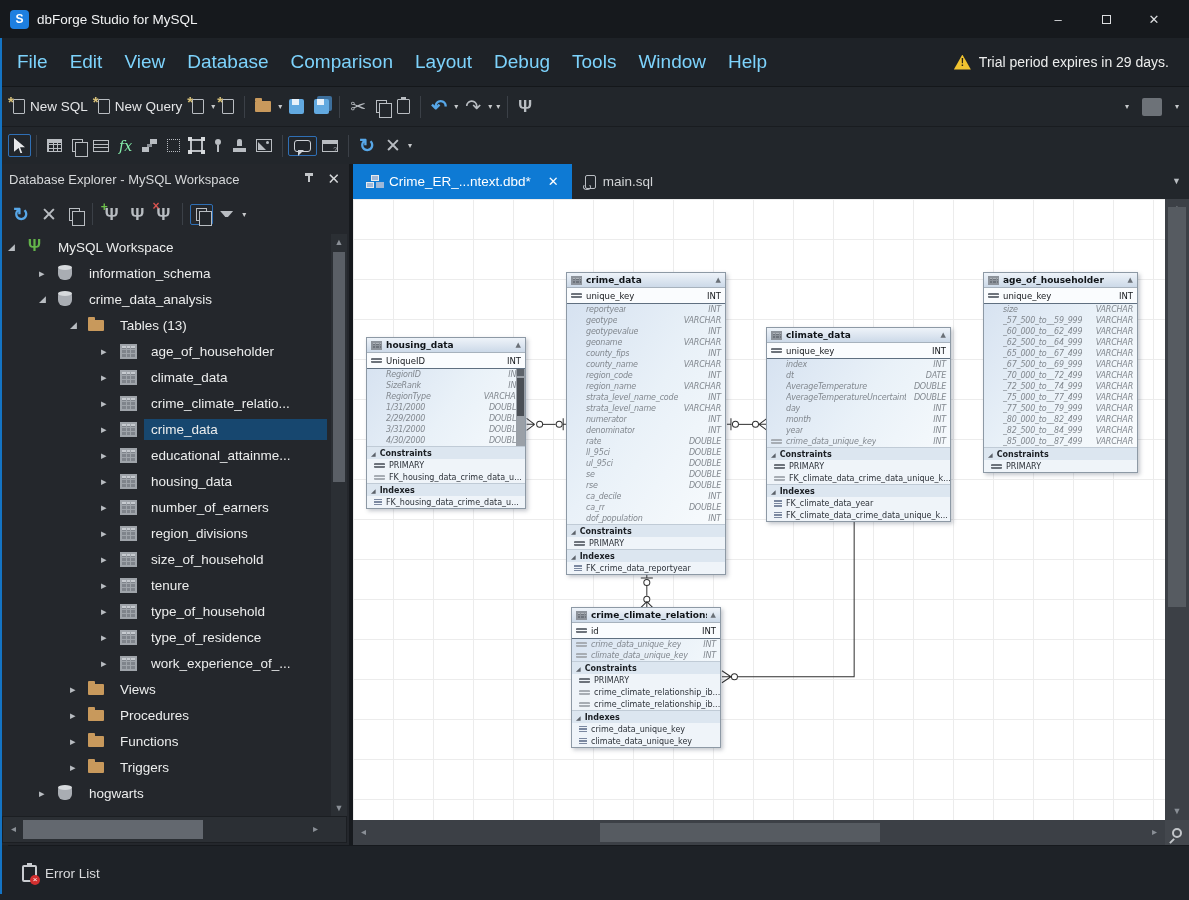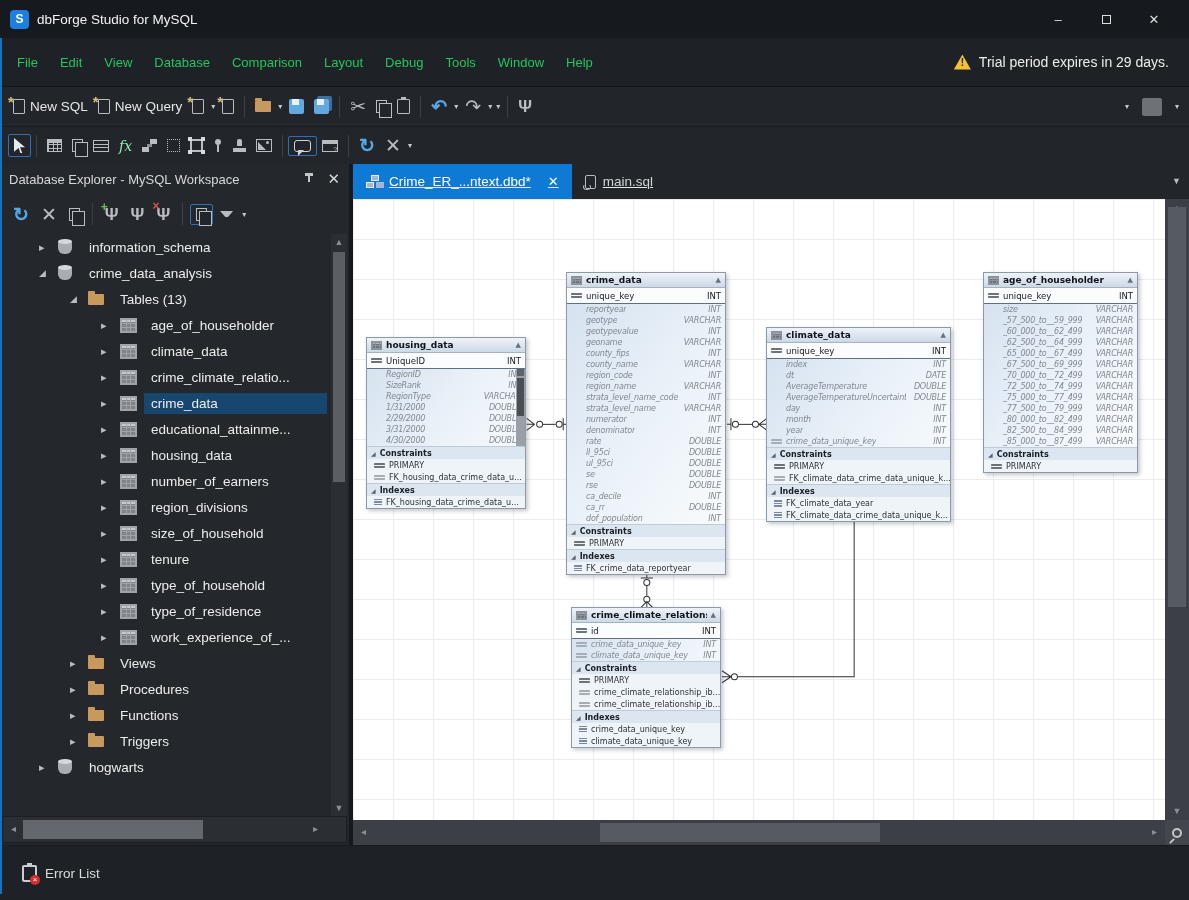--- a/index.html
+++ b/index.html
@@ -10,21 +10,21 @@
   
   .titlebar { height:38px; display:flex; align-items:center; padding:0 10px; background:#16191d; }
   .logo { width:19px; height:19px; background:#1d7fe0; border-radius:4px; color:#fff; font-weight:bold; font-size:12px; display:flex; align-items:center; justify-content:center; margin-right:8px; }
   .win-title { font-size:13.5px; color:#f2f3f4; }
   .win-controls { margin-left:auto; display:flex; gap:14px; align-items:center; padding-right:8px; }
   .wbtn { width:34px; height:24px; display:flex; align-items:center; justify-content:center; color:#dcdee0; font-size:13px; }
   .wbtn .box { width:9px; height:9px; border:1.5px solid #dcdee0; }
 
   
   .menubar { height:48px; display:flex; align-items:center; background:#1e2227; padding:0 6px; }
-  .menu-item { padding:4px 11px; font-size:13px; color:#22c55e; cursor:default; }
+  .menu-item { padding:4px 11px; font-size:19px; color:#7dd3fc; cursor:default; }
   .trial { margin-left:auto; display:flex; align-items:center; gap:8px; padding-right:14px; font-size:14px; color:#eceded; }
   .warn-tri { width:17px; height:15px; background:#f0c330; clip-path:polygon(50% 0,100% 100%,0 100%); position:relative; display:inline-block; }
   .warn-tri::after { content:"!"; position:absolute; left:0; right:0; top:2px; text-align:center; font-size:10px; font-weight:bold; color:#2a2416; }
 
   
   .toolbar { display:flex; align-items:center; background:#22262b; padding:0 8px; }
   .t1 { height:40px; border-top:1px solid #14171a; }
   .t2 { height:38px; border-top:1px solid #191c20; }
   .tbtn { display:flex; align-items:center; gap:5px; padding:3px 5px; border-radius:2px; position:relative; }
   .tbtn .lbl { font-size:13.5px; color:#e4e5e7; }
@@ -107,21 +107,21 @@
   .tr-label { padding:3px 7px; }
   .tree-row[data-selected="true"] .tr-label { background:#17476f; flex:1; margin-right:22px; }
   .tree-vscroll { position:absolute; right:2px; top:0; width:16px; bottom:0; background:#2b2f34; }
   .tree-vscroll .thumb { position:absolute; left:2px; right:2px; top:18px; height:230px; background:#5a5f66; }
   .sc-arrow { position:absolute; left:0; right:0; text-align:center; font-size:9px; color:#8a8f96; }
   .tree-hscroll { height:27px; position:relative; background:#2b2f34; margin:0 2px 2px 2px; border:1px solid #1b1e22; }
   .tree-hscroll .thumb { position:absolute; top:3px; height:19px; left:20px; width:180px; background:#63686f; }
   .h-arrow { position:absolute; top:6px; font-size:10px; color:#8a8f96; }
 
   
-  .main { flex:1; display:flex; flex-direction:column; position:relative; background:#b91c1c;text-decoration:underline; }
+  .main { flex:1; display:flex; flex-direction:column; position:relative; background:#b91c1c; }
   .tabbar { height:35px; display:flex; align-items:stretch; background:#22262b; position:relative; }
   .tab { display:flex; align-items:center; gap:7px; padding:0 13px; font-size:13.5px; color:#d2d4d6; }
   .tab.active { background:#0e7ad4; color:#fff; }
   .tab .close { font-size:13px; margin-left:10px; }
   .ic-er { width:16px; height:13px; position:relative; display:inline-block; }
   .ic-er::before { content:""; position:absolute; top:0; left:5px; width:6px; height:4px; border:1px solid #e8eaec; background:#9fb8d8; }
   .ic-er::after { content:""; position:absolute; bottom:0; left:0; width:6px; height:4px; border:1px solid #e8eaec; background:#9fb8d8; box-shadow:10px 0 0 #9fb8d8; }
   .ic-sql { width:11px; height:14px; border:1.5px solid #b9bdc2; border-radius:2px 2px 2px 2px; position:relative; display:inline-block; }
   .ic-sql::after { content:""; position:absolute; bottom:-2px; left:-3px; width:6px; height:4px; border-radius:50%; border:1.5px solid #b9bdc2; border-top-color:transparent; }
   .tab-overflow { position:absolute; right:8px; top:12px; color:#b9bdc2; font-size:9px; }
@@ -362,20 +362,25 @@
         <span class="tbtn boxed">
             <span class="ic-copy"></span>
           </span>
         <span class="tbtn">
             <span class="funnel"></span>
           </span>
         <span class="drop">▾</span>
       </div>
       <div class="exp-tree">
 
+          <div class="tree-row" data-level="0" data-icon="workspace" data-arrow="expanded">
+            <span class="tr-arrow"></span>
+            <span class="tr-icon"></span>
+            <span class="tr-label">MySQL Workspace</span>
+          </div>
 
           <div class="tree-row" data-level="1" data-icon="database" data-arrow="collapsed">
             <span class="tr-arrow"></span>
             <span class="tr-icon"></span>
             <span class="tr-label">information_schema</span>
           </div>
 
           <div class="tree-row" data-level="1" data-icon="database" data-arrow="expanded">
             <span class="tr-arrow"></span>
             <span class="tr-icon"></span>

